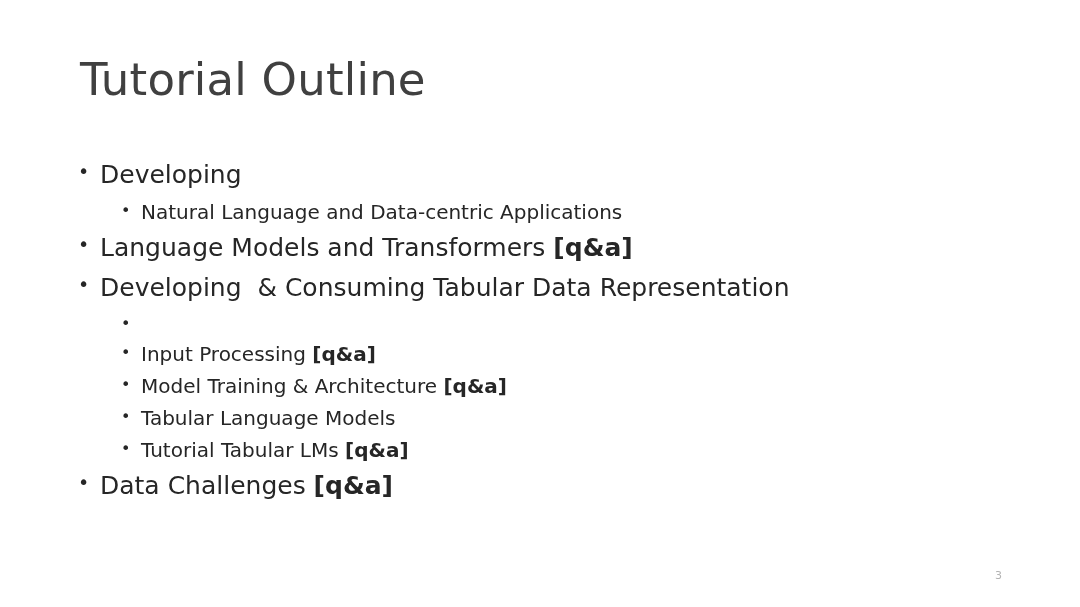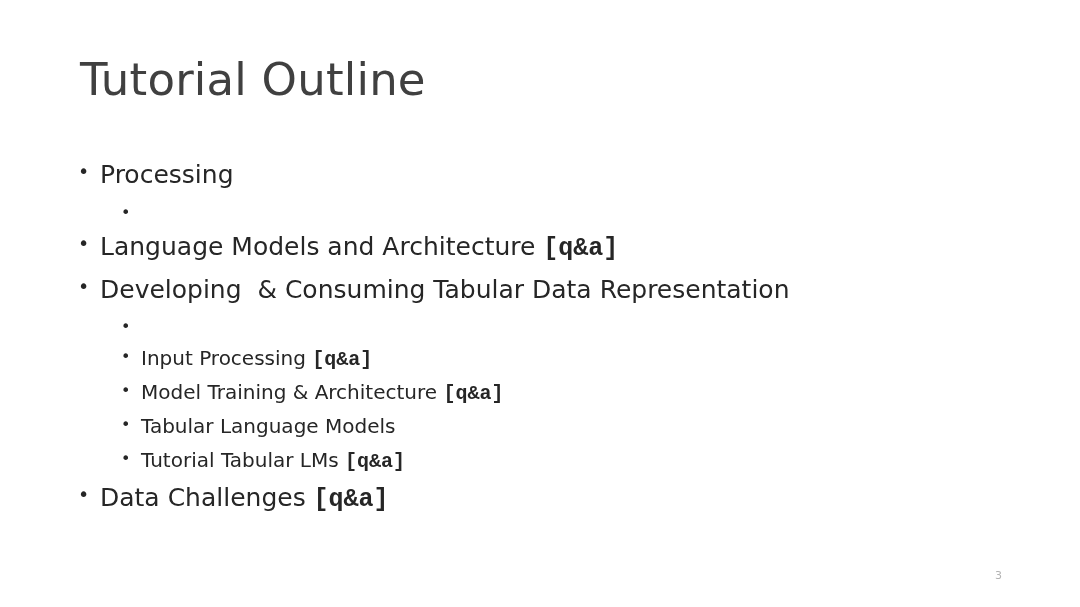--- a/index.html
+++ b/index.html
@@ -62,21 +62,20 @@
   }
   .l2 .bullet {
     width: 20px;
     flex: 0 0 20px;
     font-size: 16px;
     line-height: 1.85;
     color: #262626;
   }
   .qa {
     font-weight: bold;
-    font-family: Liberation Mono, monospace;
   }
   .txt {
     white-space: pre;
   }
   .page-number {
     position: absolute;
     right: 78px;
     bottom: 22px;
     font-size: 11px;
     color: #b3b3b3;
@@ -86,30 +85,31 @@
 <body>
 
 <div class="slide">
 
   <div class="slide-title">Tutorial Outline</div>
 
   <div class="outline">
 
     <div class="l1">
       <span class="bullet">•</span>
-      <span><span class="txt">Processing</span><span class="qa"></span></span>
+      <span><span class="txt">Developing</span><span class="qa"></span></span>
     </div>
 
     <div class="l2">
       <span class="bullet">•</span>
+      <span><span class="txt">Natural Language and Data-centric Applications</span><span class="qa"></span></span>
     </div>
 
     <div class="l1">
       <span class="bullet">•</span>
-      <span><span class="txt">Language Models and Architecture </span><span class="qa">[q&amp;a]</span></span>
+      <span><span class="txt">Language Models and Transformers </span><span class="qa">[q&amp;a]</span></span>
     </div>
 
     <div class="l1">
       <span class="bullet">•</span>
       <span><span class="txt">Developing  &amp; Consuming Tabular Data Representation</span><span class="qa"></span></span>
     </div>
 
     <div class="l2">
       <span class="bullet">•</span>
     </div>

